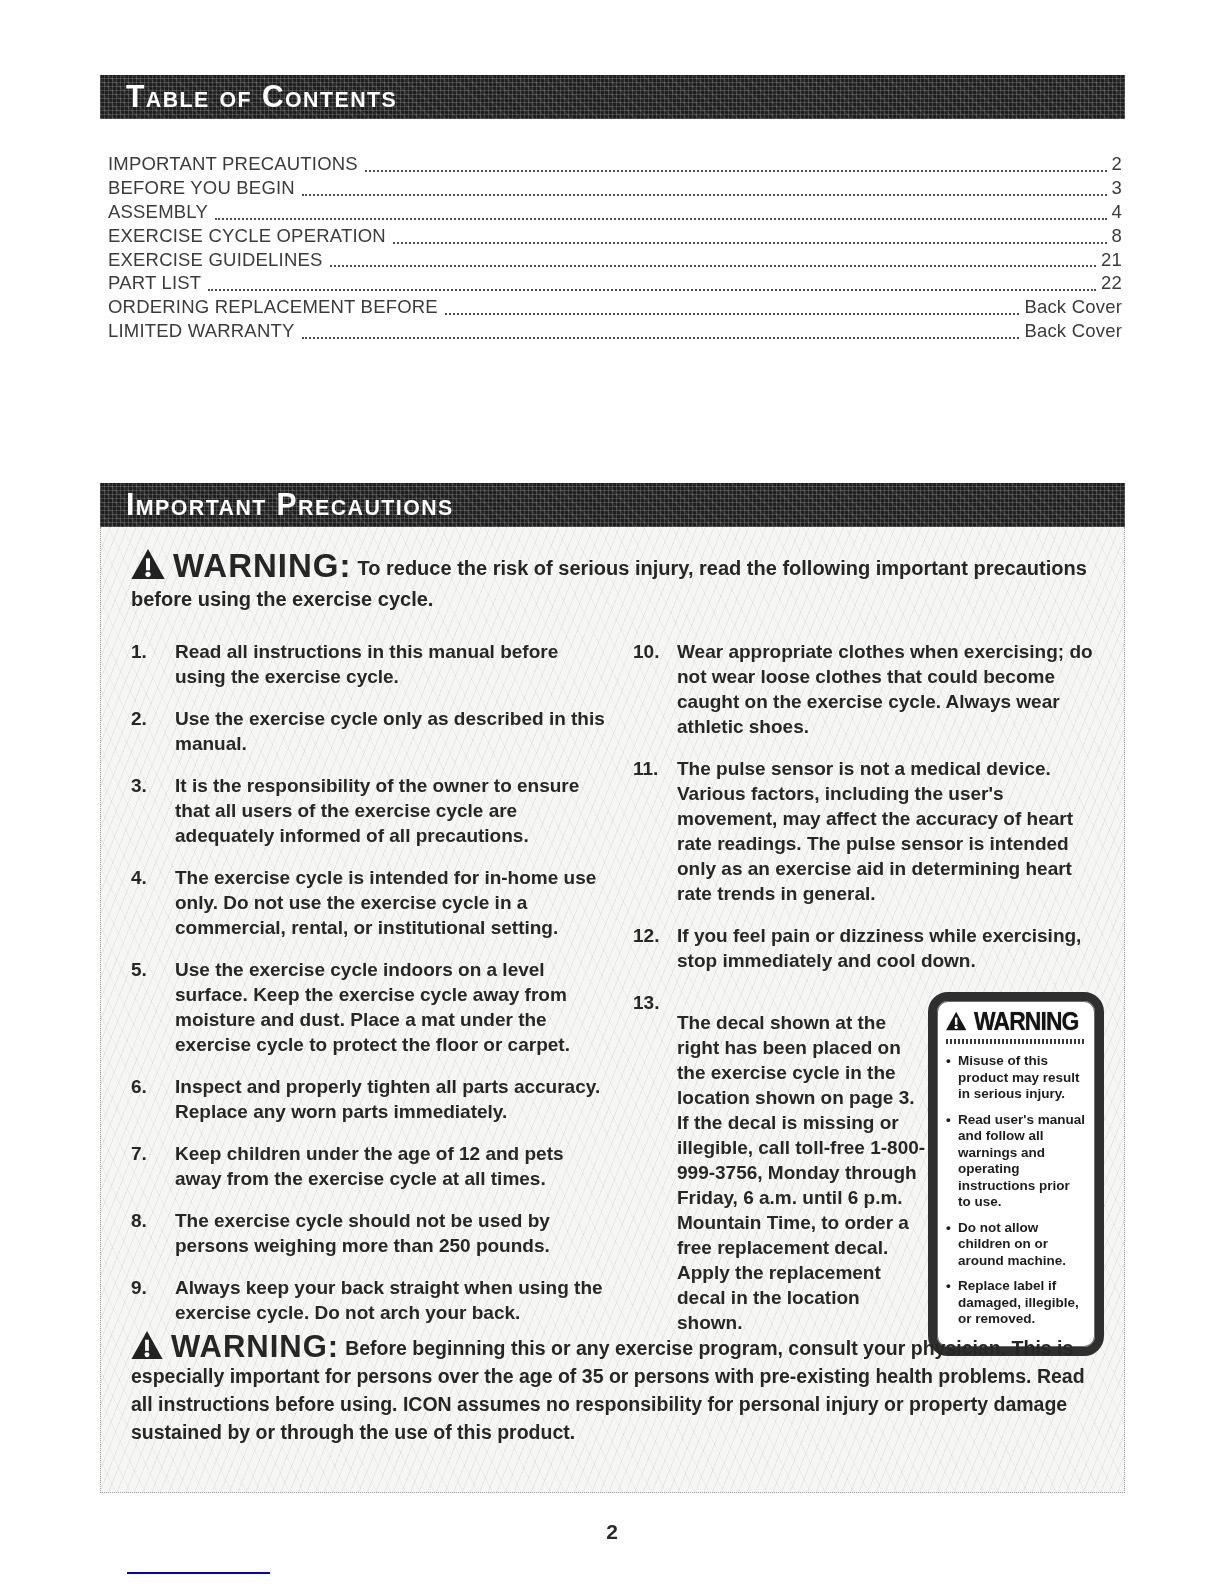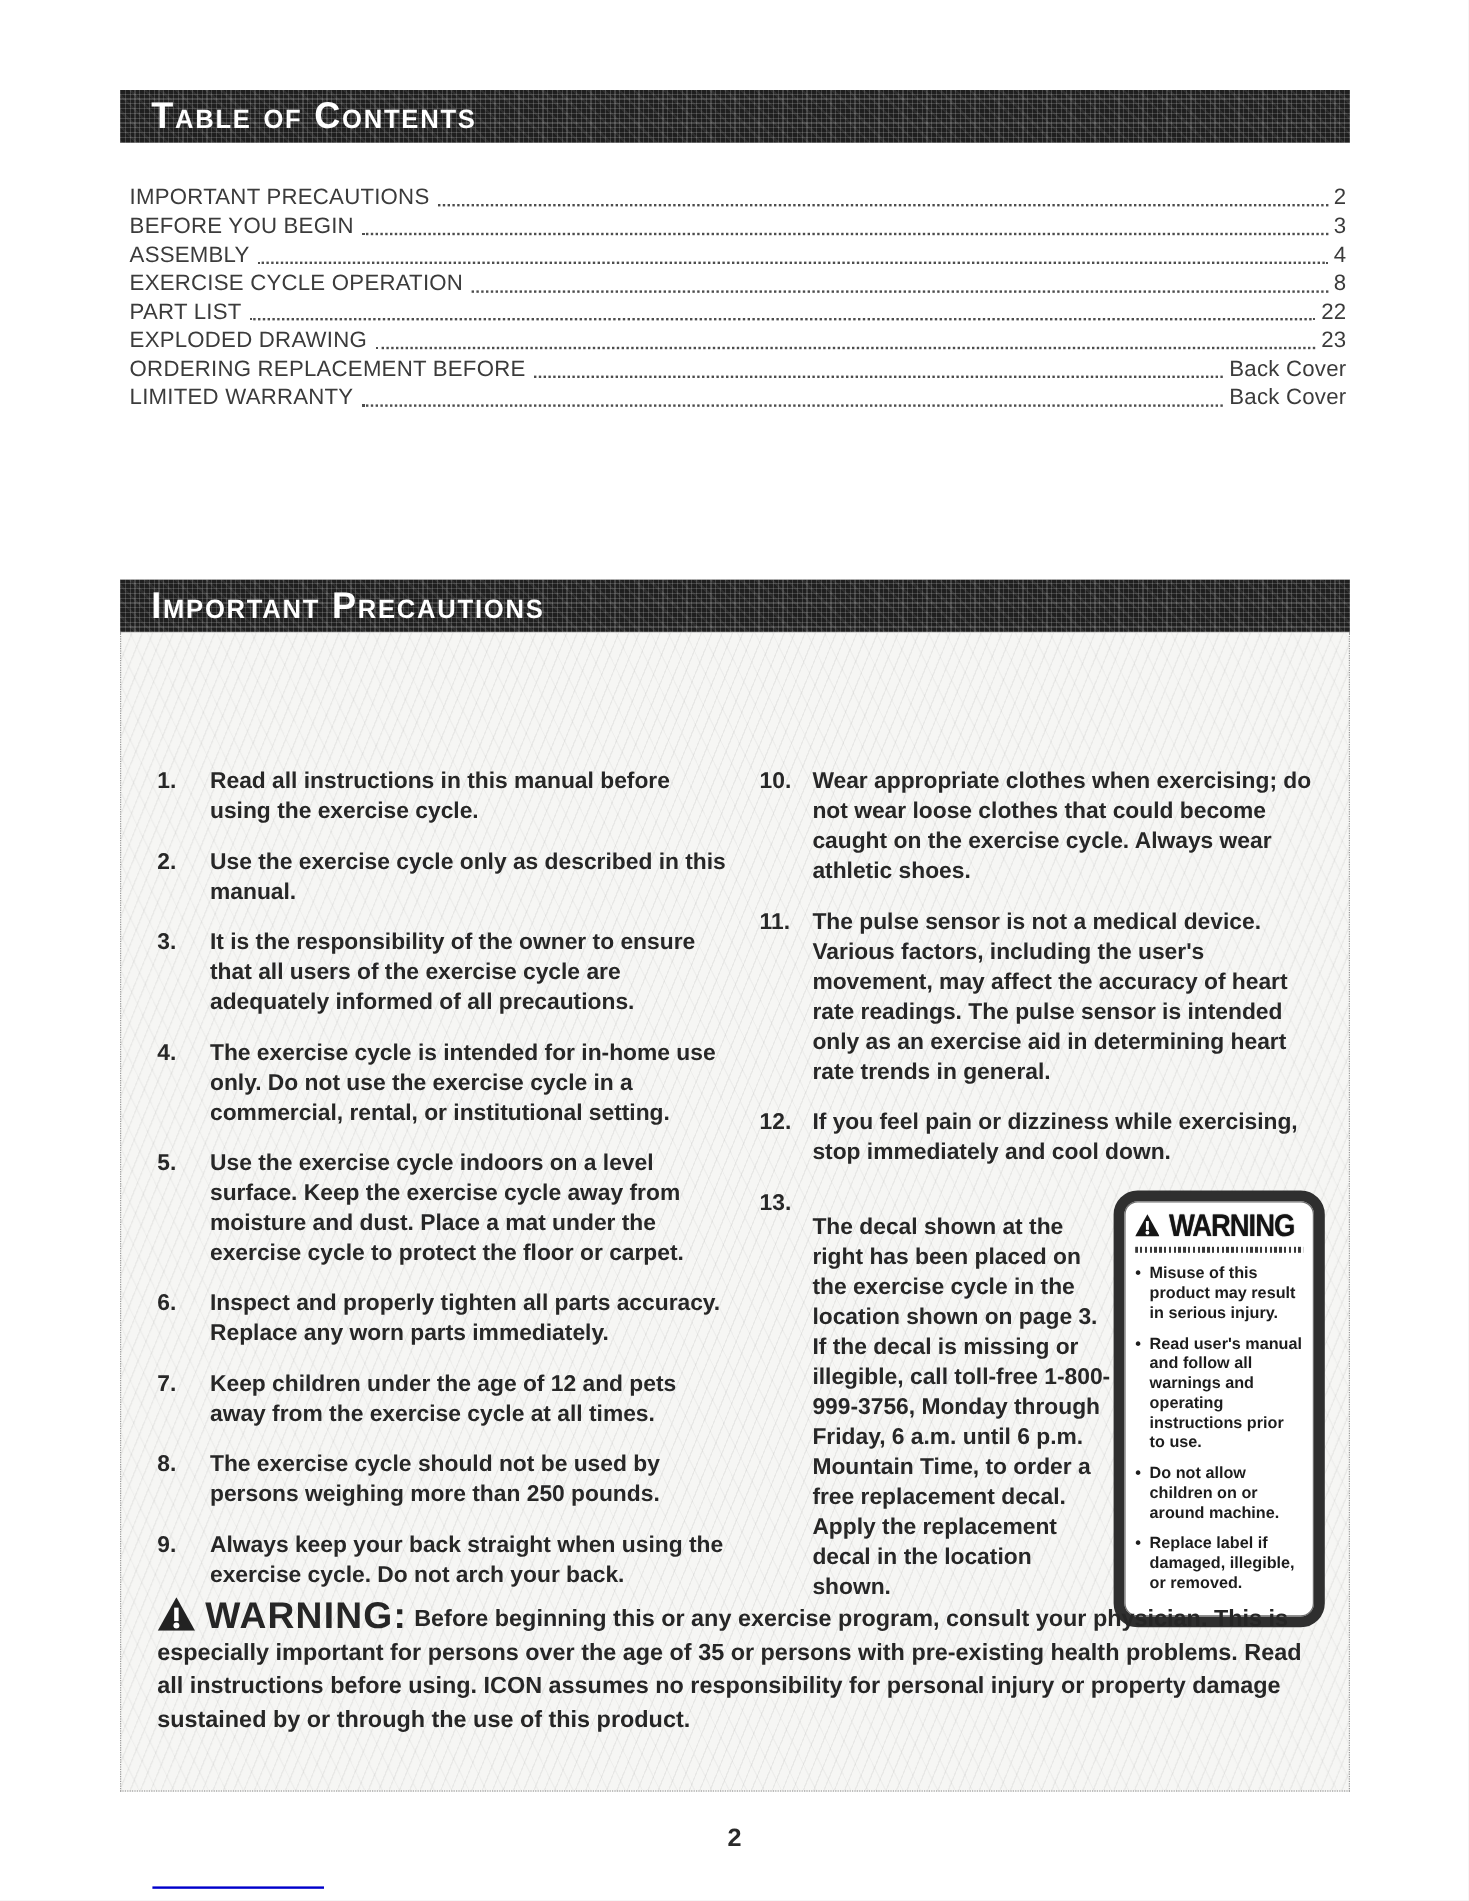--- a/index.html
+++ b/index.html
@@ -105,47 +105,54 @@
         <span class="toc-label">ASSEMBLY</span>
         <span class="toc-leader"></span>
         <span class="toc-page">4</span>
       </div>
     <div class="toc-row">
         <span class="toc-label">EXERCISE CYCLE OPERATION</span>
         <span class="toc-leader"></span>
         <span class="toc-page">8</span>
       </div>
     <div class="toc-row">
+        <span class="toc-label">EXERCISE GUIDELINES</span>
+        <span class="toc-leader"></span>
+        <span class="toc-page">21</span>
+      </div>
+    <div class="toc-row">
         <span class="toc-label">PART LIST</span>
         <span class="toc-leader"></span>
         <span class="toc-page">22</span>
-      </div>
-    <div class="toc-row">
-        <span class="toc-label">EXPLODED DRAWING</span>
-        <span class="toc-leader"></span>
-        <span class="toc-page">23</span>
       </div>
     <div class="toc-row">
         <span class="toc-label">ORDERING REPLACEMENT BEFORE</span>
         <span class="toc-leader"></span>
         <span class="toc-page">Back Cover</span>
       </div>
     <div class="toc-row">
         <span class="toc-label">LIMITED WARRANTY</span>
         <span class="toc-leader"></span>
         <span class="toc-page">Back Cover</span>
       </div>
   </div>
 
   <header class="bar prec-bar">
     <span class="bar-title">Important Precautions</span>
   </header>
 
   <section class="prec-body">
 
+    <p class="warn-intro">
+      <svg class="tri" width="34" height="30" viewBox="0 0 100 90">
+          <path d="M50 0 L100 90 L0 90 Z" fill="#222"></path>
+          <rect x="44" y="28" width="12" height="36" fill="#fff"></rect>
+          <circle cx="50" cy="76" r="8" fill="#fff"></circle>
+        </svg><span class="warn-word">WARNING:</span><span class="warn-text">To reduce the risk of serious injury, read the following important precautions before using the exercise cycle.</span>
+    </p>
 
     <div class="columns">
       <div class="col-left">
         <div class="item">
             <span class="num">1.</span>
             <span class="itxt">Read all instructions in this manual before using the exercise cycle.</span>
           </div>
         <div class="item">
             <span class="num">2.</span>
             <span class="itxt">Use the exercise cycle only as described in this manual.</span>

